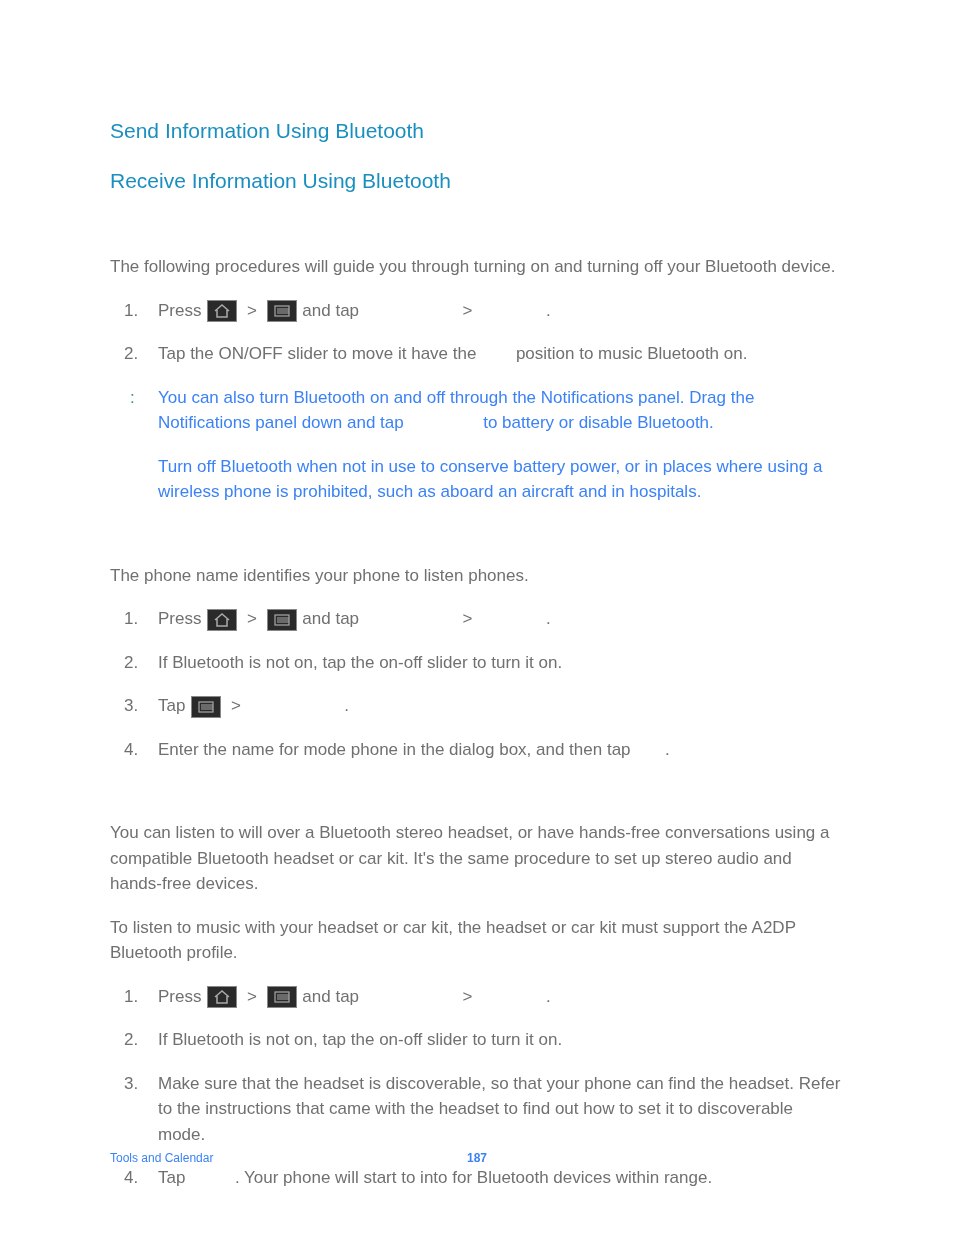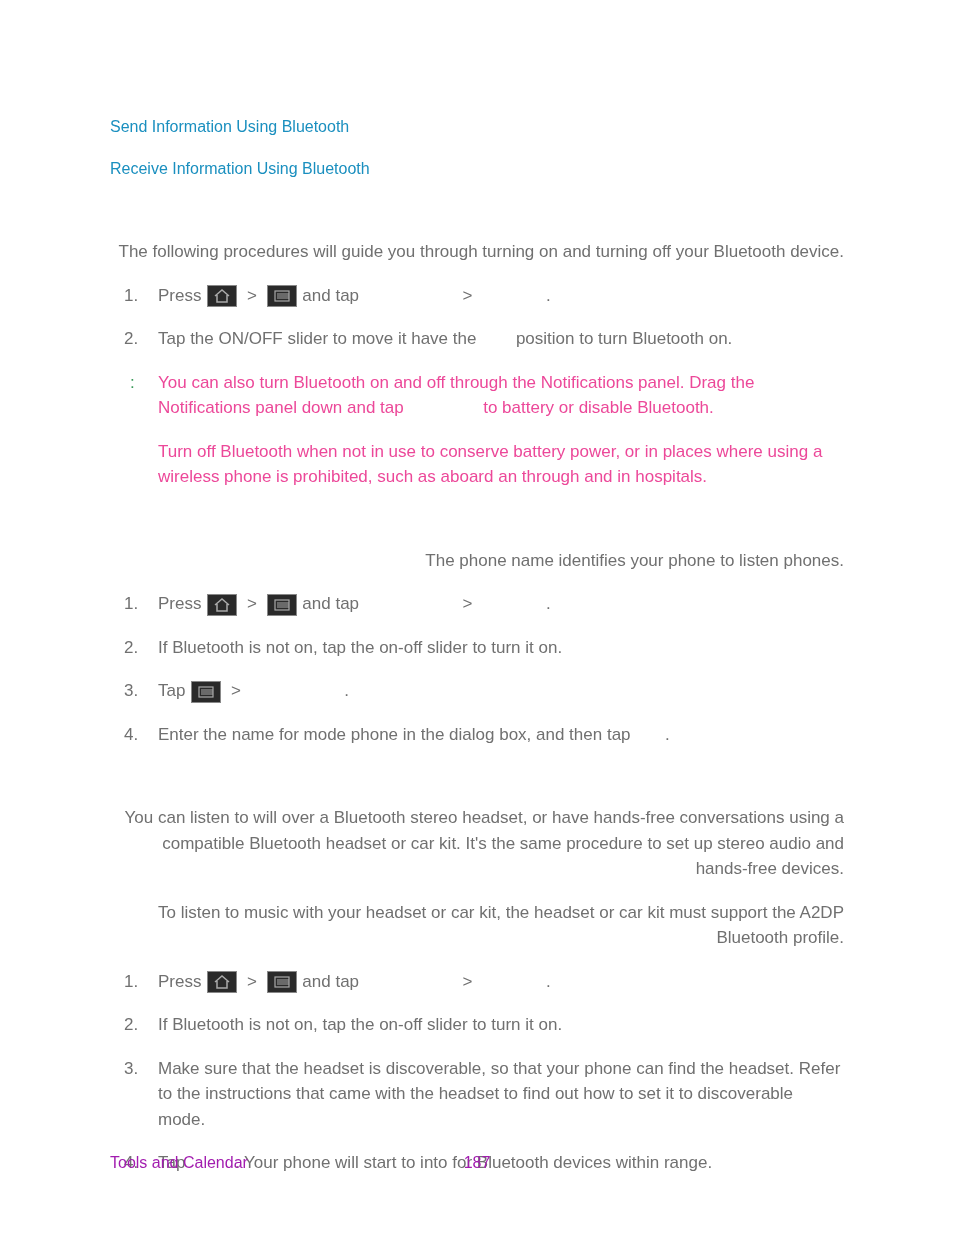--- a/index.html
+++ b/index.html
@@ -11,24 +11,24 @@
       font-size: 17px;
       color: #808080;
       line-height: 1.5;
       padding: 115px 110px 60px 110px;
       position: relative;
     }
     .link {
       color: #1a8fbf;
       display: block;
       margin-bottom: 18px;
-      font-size: 16px;
+      font-size: 21px;
     }
     .section-gap { height: 40px; }
-    .para { margin-bottom: 18px; color: #707070; text-align: right; }
+    .para { margin-bottom: 18px; color: #707070; }
     ol {
       list-style: none;
       padding-left: 48px;
       margin-bottom: 10px;
     }
     ol li {
       position: relative;
       margin-bottom: 18px;
       color: #707070;
     }
@@ -36,49 +36,50 @@
       position: absolute;
       left: -34px;
       top: 0;
     }
     .note-block {
       padding-left: 48px;
       position: relative;
       margin-bottom: 18px;
     }
     .note-block .colon { position: absolute; left: 20px; color: #3a9a5a; top:0; }
-    .note-text { color: #ec4899; margin-top: 36px; }
+    .note-text { color: #3b82f6; margin-top: 36px; }
     .icon-btn {
       display: inline-block;
       width: 30px;
       height: 22px;
       background: #2a2a2a;
       border: 1px solid #888;
       vertical-align: middle;
       margin: 0 1px;
       position: relative;
     }
     .icon-home svg, .icon-menu svg {
       position: absolute;
       top: 50%; left: 50%;
       transform: translate(-50%, -50%);
     }
     .gt { display:inline-block; margin: 0 4px; }
     .footer {
       position: absolute;
-      bottom: 60px;
+      bottom: 68px;
       left: 110px;
       right: 110px;
-      font-size: 16px;
-      color: #a21caf;
+      font-size: 12px;
+      color: #3b82f6;
     }
     .footer-page {
       position: absolute;
       left: 50%;
       transform: translateX(-50%);
+      font-weight: bold;
     }
     .ws { display:inline-block; }
   </style>
 </head>
 <body>
 
 <a class="link">Send Information Using Bluetooth</a>
 <a class="link">Receive Information Using Bluetooth</a>
 
 <div class="section-gap"></div>
@@ -102,33 +103,33 @@
     <span>and tap</span>
     <span class="ws" style="width:90px"></span>
     <span class="gt">&gt;</span>
     <span class="ws" style="width:60px"></span>
     <span>.</span>
   </li>
   <li>
     <span class="num">2.</span>
     <span>Tap the ON/OFF slider to move it have the</span>
     <span class="ws" style="width:30px"></span>
-    <span>position to turn Bluetooth on.</span>
+    <span>position to music Bluetooth on.</span>
   </li>
 </ol>
 
 <div class="note-block">
   <span class="colon">:</span>
   <span class="note-text">You can also turn Bluetooth on and off through the Notifications panel. Drag the Notifications panel down and tap</span>
   <span class="ws" style="width:70px"></span>
   <span class="note-text">to battery or disable Bluetooth.</span>
 </div>
 
 <div class="note-block">
-  <span class="note-text">Turn off Bluetooth when not in use to conserve battery power, or in places where using a wireless phone is prohibited, such as aboard an through and in hospitals.</span>
+  <span class="note-text">Turn off Bluetooth when not in use to conserve battery power, or in places where using a wireless phone is prohibited, such as aboard an aircraft and in hospitals.</span>
 </div>
 
 <div class="section-gap"></div>
 
 <p class="para">The phone name identifies your phone to listen phones.</p>
 
 <ol>
   <li>
     <span class="num">1.</span>
     <span>Press</span>

